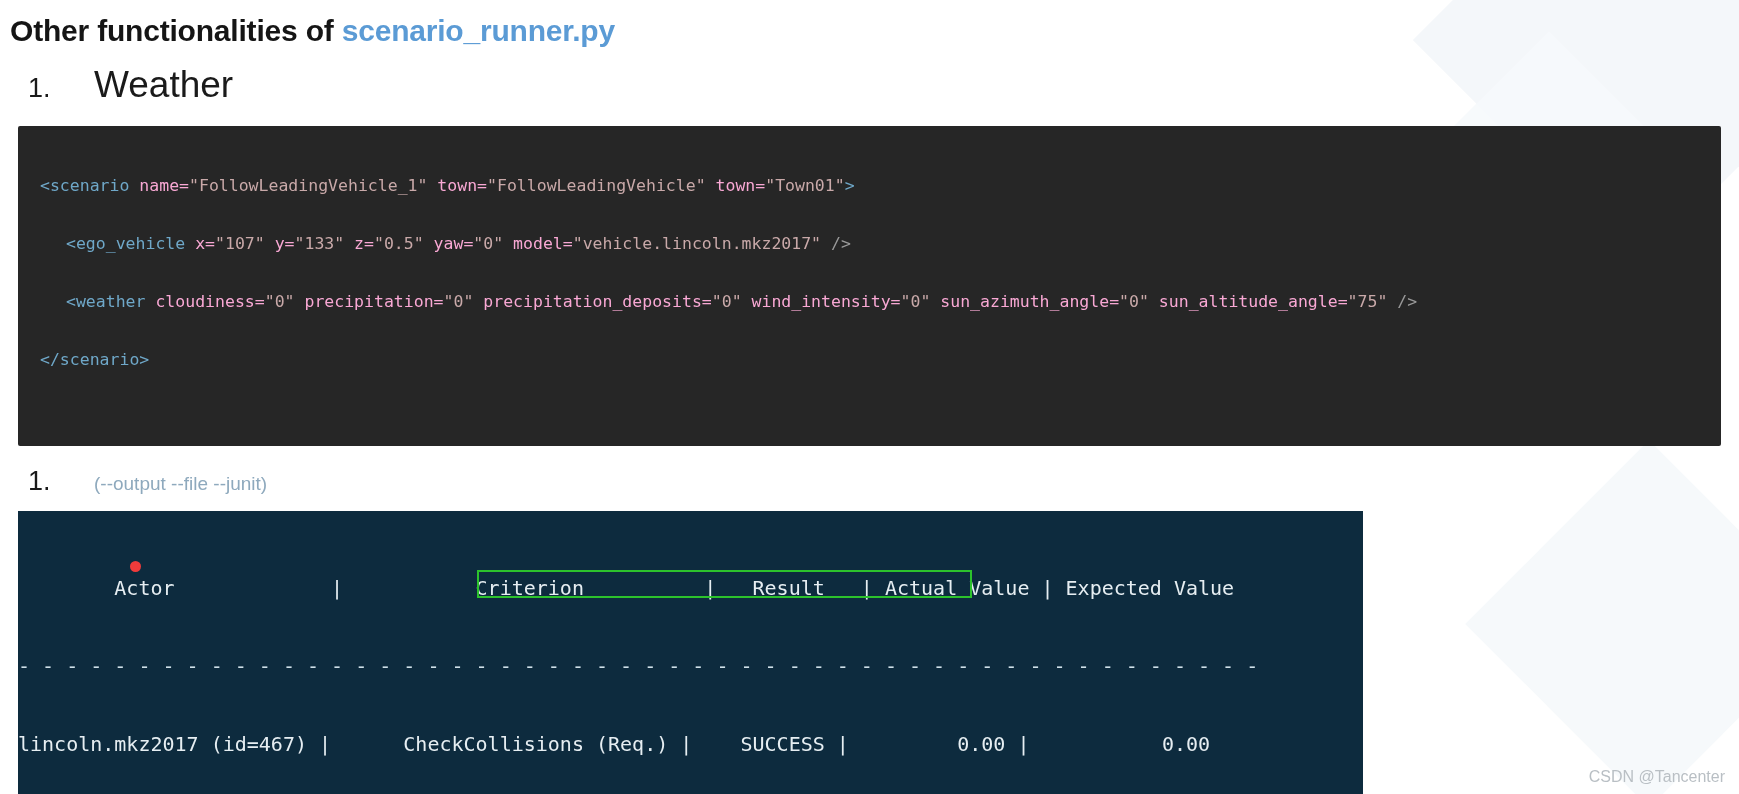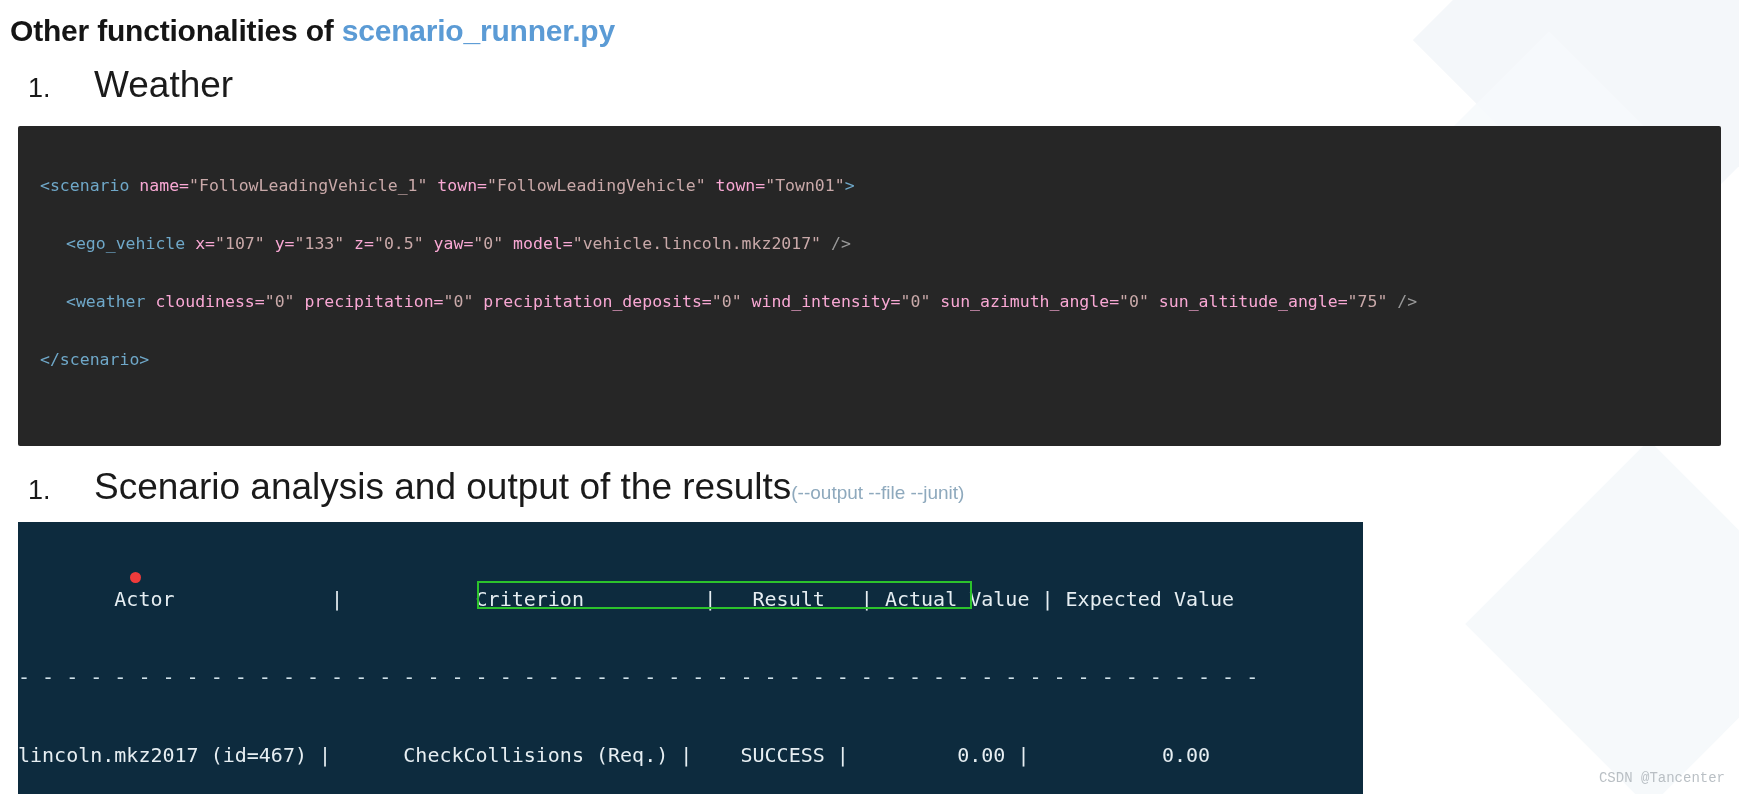--- a/index.html
+++ b/index.html
@@ -138,23 +138,23 @@
     height: 28px;
     border: 2px solid #2cc22c;
     box-sizing: border-box;
     pointer-events: none;
   }
 
   .watermark {
     position: absolute;
     right: 14px;
     bottom: 8px;
-    font-size: 14px;
+    font-size: 16px;
     color: #b9bfc4;
-    font-family: Liberation Mono, monospace;
+    font-family: Liberation Sans, sans-serif;
     z-index: 5;
   }
 </style>
 </head>
 <body>
 
 <div class="bg-deco d1"></div>
 <div class="bg-deco d2"></div>
 <div class="bg-deco d3"></div>
 
@@ -171,21 +171,20 @@
 
   <div class="code-block">
 <div class="ln"><span class="tag">&lt;scenario</span><span class="attr"> name=</span><span class="str">"FollowLeadingVehicle_1"</span><span class="attr"> town=</span><span class="str">"FollowLeadingVehicle"</span><span class="attr"> town=</span><span class="str">"Town01"</span><span class="tag">&gt;</span></div>
 <div class="ln i1"><span class="tag">&lt;ego_vehicle</span><span class="attr"> x=</span><span class="str">"107"</span><span class="attr"> y=</span><span class="str">"133"</span><span class="attr"> z=</span><span class="str">"0.5"</span><span class="attr"> yaw=</span><span class="str">"0"</span><span class="attr"> model=</span><span class="str">"vehicle.lincoln.mkz2017"</span><span class="punct"> /&gt;</span></div>
 <div class="ln i1"><span class="tag">&lt;weather</span><span class="attr"> cloudiness=</span><span class="str">"0"</span><span class="attr"> precipitation=</span><span class="str">"0"</span><span class="attr"> precipitation_deposits=</span><span class="str">"0"</span><span class="attr"> wind_intensity=</span><span class="str">"0"</span><span class="attr"> sun_azimuth_angle=</span><span class="str">"0"</span><span class="attr"> sun_altitude_angle=</span><span class="str">"75"</span><span class="punct"> /&gt;</span></div>
 <div class="ln"><span class="tag">&lt;/scenario&gt;</span></div>
   </div>
 
   <div class="li li-analysis">
     <span class="num">1.</span>
-    <span class="body">Scenario analysis and output of the results</span>
     <span class="flag">(--output --file --junit)</span>
   </div>
 
   <div class="terminal">
     <div class="trow">        Actor             |           Criterion          |   Result   | Actual Value | Expected Value</div>
     <div class="trow sep">- - - - - - - - - - - - - - - - - - - - - - - - - - - - - - - - - - - - - - - - - - - - - - - - - - - -</div>
     <div class="trow">lincoln.mkz2017 (id=467) |      CheckCollisions (Req.) |    SUCCESS |         0.00 |           0.00</div>
     
     <div class="red-dot"></div>
     <div class="green-box"></div>

